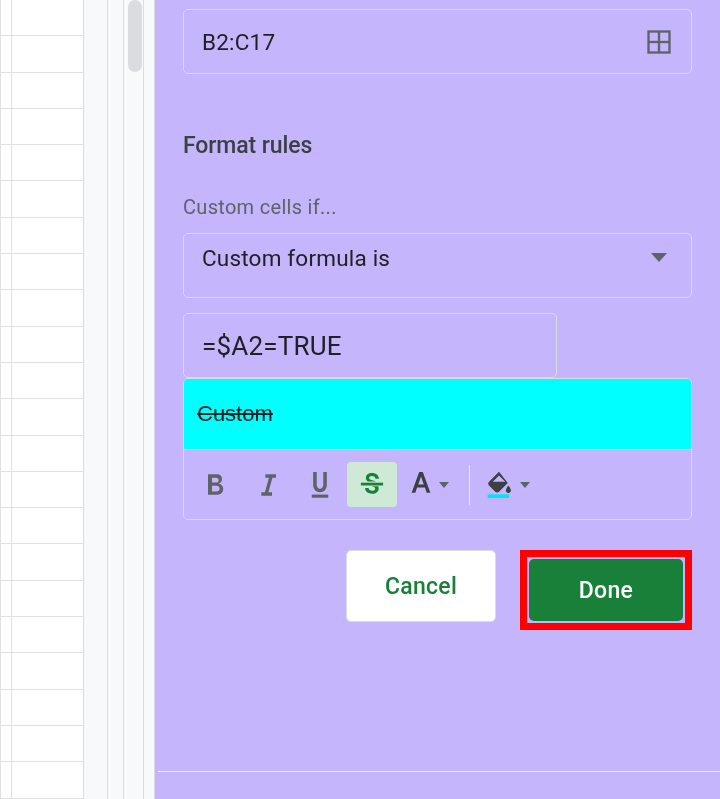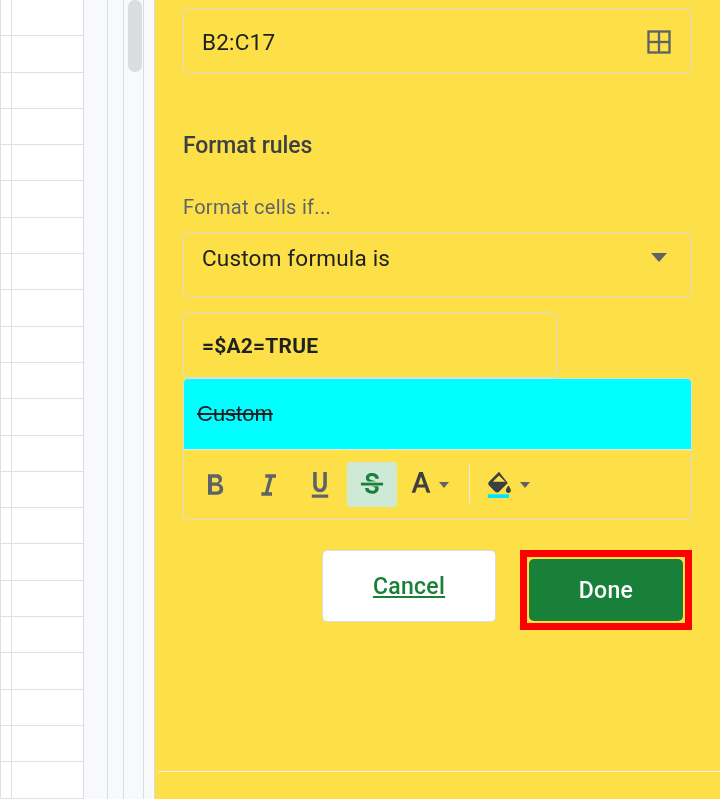--- a/index.html
+++ b/index.html
@@ -63,21 +63,21 @@
     border-radius: 7px;
   }
 
   
   .panel {
     position: absolute;
     left: 155px;
     top: 0;
     width: 565px;
     height: 799px;
-    background: #fde047;
+    background: #c4b5fd;
   }
   .panel-inner {
     padding: 9px 28px 0 28px;
   }
 
   .range-box {
     width: 100%;
     height: 65px;
     border: 1px solid #dadce0;
     border-radius: 5px;
@@ -135,22 +135,22 @@
     margin-top: 15px;
     width: 374px;
     height: 65px;
     border: 1px solid #dadce0;
     border-radius: 5px;
     display: flex;
     align-items: center;
     padding: 0 18px;
   }
   .formula-text {
-    font-size: 21px;
-    font-weight: 700;
+    font-size: 26px;
+    font-weight: 400;
     color: #202124;
     letter-spacing: 0.2px;
   }
 
   .label.style-label {
     margin-top: 57px;
     margin-bottom: 14px;
   }
 
   .style-box {
@@ -221,25 +221,24 @@
     border-radius: 5px;
     font-size: 23px;
     font-weight: 500;
     display: flex;
     align-items: center;
     justify-content: center;
     cursor: pointer;
     letter-spacing: 0.3px;
   }
   .btn-cancel {
-    width: 174px;
+    width: 150px;
     background: #ffffff;
     border: 1px solid #dadce0;
     color: #188038;
-    text-decoration: underline;
   }
   .done-wrap {
     border: 7px solid #ff0000;
     padding: 2px;
   }
   .btn-done {
     width: 154px;
     height: 62px;
     background: #188038;
     color: #ffffff;
@@ -306,21 +305,21 @@
           <svg width="28" height="28" viewBox="0 0 24 24">
             <rect x="3" y="3" width="18" height="18" fill="none" stroke="#5f6368" stroke-width="2"></rect>
             <line x1="3" y1="12" x2="21" y2="12" stroke="#5f6368" stroke-width="2"></line>
             <line x1="12" y1="3" x2="12" y2="21" stroke="#5f6368" stroke-width="2"></line>
           </svg>
         </span>
       </div>
 
       <div class="section-title">Format rules</div>
 
-      <div class="label">Format cells if...</div>
+      <div class="label">Custom cells if...</div>
 
       <div class="select-box">
         <span class="select-text">Custom formula is</span>
         <span class="caret">
           <svg width="16" height="10" viewBox="0 0 16 10">
               <path d="M0 0 L8 9 L16 0 Z" fill="#5f6368"></path>
             </svg>
         </span>
       </div>
 

